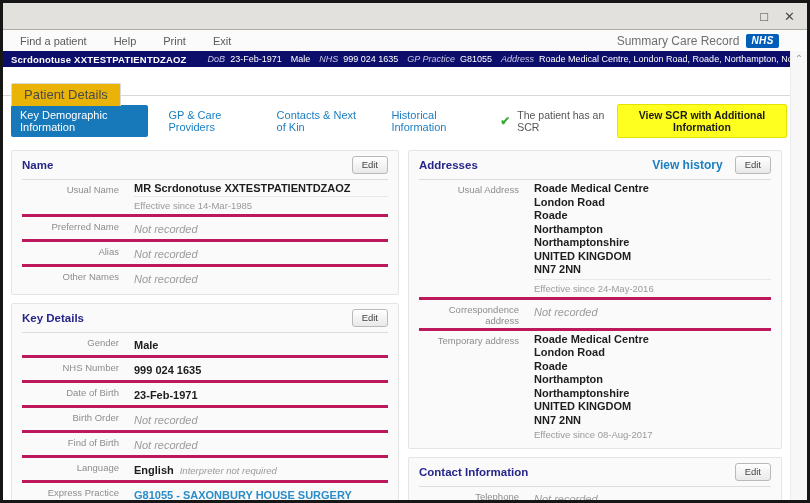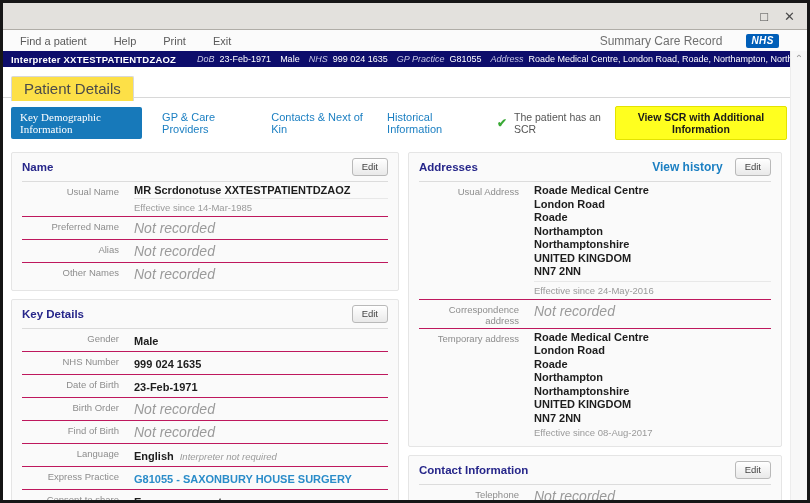--- a/index.html
+++ b/index.html
@@ -9,43 +9,43 @@
 
   
   .titlebar { height:27px; background:#e3e1dd; border-bottom:1px solid #b0ada7;
               display:flex; align-items:center; justify-content:flex-end; gap:16px; padding-right:12px; }
   .win-glyph { color:#4a4a4a; font-size:13px; line-height:1; cursor:default; }
 
   
   .menubar { height:21px; background:#fbfbfb; display:flex; align-items:center;
              padding-left:17px; font-size:11px; color:#5a5a5a; }
   .menu-item { margin-right:27px; cursor:default; }
-  .menubar-right { margin-left:auto; display:flex; align-items:center; gap:24px; padding-right:28px; }
+  .menubar-right { margin-left:auto; display:flex; align-items:center; gap:7px; padding-right:28px; }
   .app-title { color:#6f6f6f; font-size:12px; }
   .nhs-logo { background:#005EB8; color:#fff; font-style:italic; font-weight:bold;
               font-size:10px; padding:1px 5px 2px; border-radius:2px; letter-spacing:.5px; }
 
   
   .banner { height:16px; margin-right:17px; background:#0d0d6b; color:#fff;
             display:flex; align-items:center; font-size:9px; padding:0 8px;
             white-space:nowrap; overflow:hidden; }
   .banner-name { font-weight:bold; font-size:9.5px; margin-right:12px; letter-spacing:.2px; }
   .b-lbl { font-style:italic; color:#c9c9e6; margin:0 5px 0 9px; }
   .b-val { color:#fff; }
 
   
   .tabrow { padding:5px 0 0 8px; border-bottom:1px solid #d8d8d8; margin-right:17px; }
-  .tab { display:inline-block; background:#fde047; border:1px solid #d8d8d8; border-bottom:none;
-         padding:3px 12px 4px; font-size:15px; color:#4a4a4a; border-radius:2px 2px 0 0;
-         position:relative; top:4px; }
+  .tab { display:inline-block; background:#eab308; border:1px solid #d8d8d8; border-bottom:none;
+         padding:3px 12px 4px; font-size:13px; color:#4a4a4a; border-radius:2px 2px 0 0;
+         position:relative; top:11px; }
 
   
   .subtabs { display:flex; align-items:center; padding:8px 20px 6px 8px; }
   .subtab { font-size:11px; color:#1b7fc2; margin-right:24px; cursor:pointer; }
-  .subtab.active { background:#1779ba; color:#fff; padding:4px 9px; border-radius:2px; margin-right:20px;font-family:Liberation Serif, serif; }
+  .subtab.active { background:#1779ba; color:#fff; padding:4px 9px; border-radius:2px; margin-right:20px; }
   .scr-right { margin-left:auto; display:flex; align-items:center; gap:7px; }
   .check { color:#39a935; font-size:12px; font-weight:bold; }
   .scr-text { font-size:10.5px; color:#555; margin-right:4px; }
   .btn-yellow { background:#ffff1f; border:1px solid #e3e300; font-size:10.5px; font-weight:bold;
                 color:#1a1a1a; padding:4px 10px; border-radius:2px; cursor:pointer;
                 font-family:"Liberation Sans", sans-serif; }
 
   
   .columns { display:flex; gap:9px; padding:6px 25px 0 8px; align-items:flex-start; }
   .col-left { width:388px; flex:none; display:flex; flex-direction:column; gap:8px; }
@@ -53,27 +53,27 @@
 
   .panel { background:#fafafa; border:1px solid #e5e5e5; border-radius:2px; padding:0 10px 5px; }
   .panel-head { display:flex; align-items:center; height:29px; border-bottom:1px solid #dcdcdc; }
   .panel-title { color:#26268a; font-weight:bold; font-size:11.5px; }
   .head-right { margin-left:auto; display:flex; align-items:center; gap:12px; }
   .link { color:#1b7fc2; font-weight:bold; font-size:12px; cursor:pointer; text-decoration:none; }
   .btn-edit { background:linear-gradient(#ffffff,#e9e9e9); border:1px solid #b9b9b9; border-radius:3px;
               font-size:9.5px; color:#444; padding:2px 9px 3px; cursor:pointer;
               font-family:"Liberation Sans", sans-serif; }
 
-  .row { display:flex; border-bottom:1px solid #be185d; padding:2px 0; }
+  .row { display:flex; border-bottom:3px solid #be185d; padding:2px 0; }
   .row.no-line { border-bottom:none; }
   .lbl { width:97px; flex:none; text-align:right; color:#8d8d8d; font-size:9.5px; padding-top:2px; }
   .panel-r .lbl { width:100px; }
   .valwrap { flex:1; margin-left:15px; min-height:14px; }
   .v-strong { font-weight:bold; font-size:11px; color:#1d1d1d; }
-  .v-none { font-style:italic; color:#9a9a9a; font-size:14px; }
+  .v-none { font-style:italic; color:#9a9a9a; font-size:11px; }
   .v-note { color:#9a9a9a; font-size:9.5px; padding:2px 0 1px; }
   .v-link { color:#2a8cc9; font-weight:bold; font-size:11px; cursor:pointer; }
   .inline-note { font-style:italic; color:#9a9a9a; font-size:9.5px; margin-left:6px; font-weight:normal;margin-top:41px; }
   .addr { font-weight:bold; font-size:11px; color:#1d1d1d; white-space:pre-line; line-height:13.5px; }
   .sub-sep { border-bottom:1px solid #e8e8e8; padding-bottom:2px; margin-bottom:1px; }
 
   
   .scrollbar { position:absolute; top:48px; right:0; bottom:0; width:17px;
                background:#f7f7f7; border-left:1px solid #ececec; }
   .scroll-up { color:#9a9a9a; font-size:10px; text-align:center; padding-top:2px; cursor:pointer; }
@@ -93,21 +93,21 @@
     <span class="menu-item">Help</span>
     <span class="menu-item">Print</span>
     <span class="menu-item">Exit</span>
     <span class="menubar-right">
       <span class="app-title">Summary Care Record</span>
       <span class="nhs-logo">NHS</span>
     </span>
   </div>
 
   <div class="banner">
-    <span class="banner-name">Interpreter XXTESTPATIENTDZAOZ</span>
+    <span class="banner-name">Scrdonotuse XXTESTPATIENTDZAOZ</span>
     <span class="b-lbl">DoB</span>
     <span class="b-val">23-Feb-1971</span>
     <span class="b-val" style="margin-left:9px;">Male</span>
     <span class="b-lbl">NHS</span>
     <span class="b-val">999 024 1635</span>
     <span class="b-lbl">GP Practice</span>
     <span class="b-val">G81055</span>
     <span class="b-lbl">Address</span>
     <span class="b-val">Roade Medical Centre, London Road, Roade, Northampton, Northamptonshire, UNITED KINGDOM, NN7 2NN</span>
   </div>

